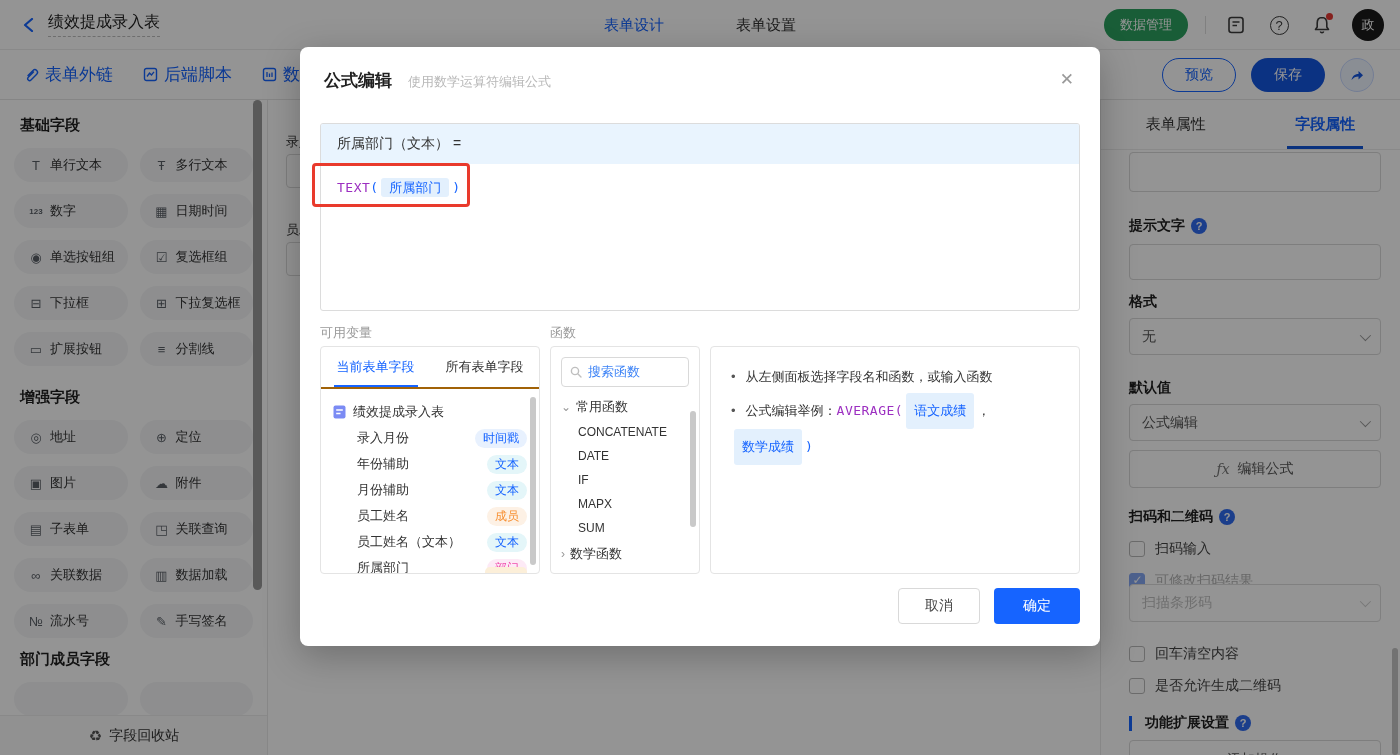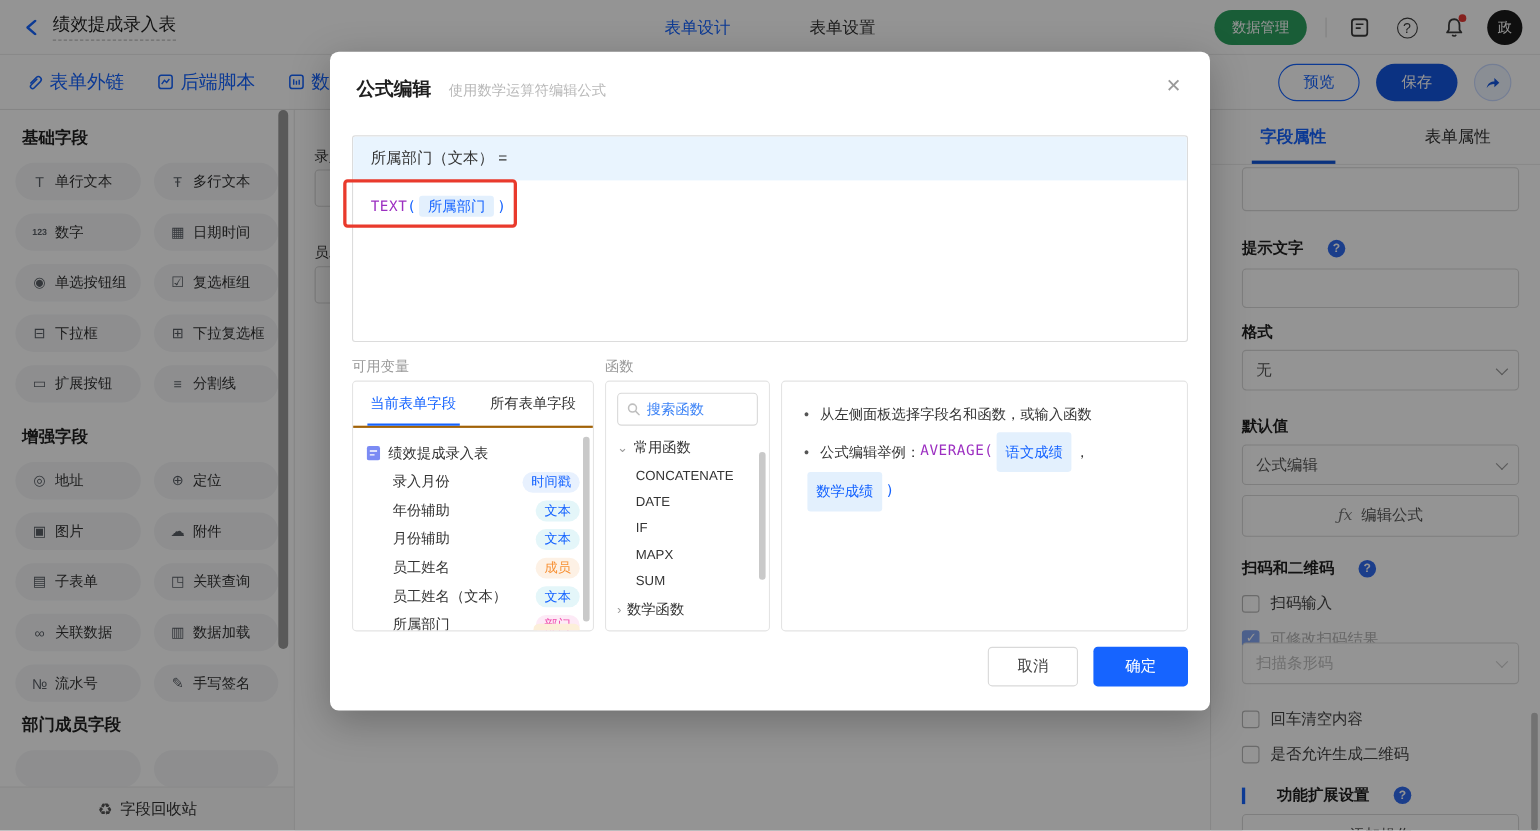--- a/index.html
+++ b/index.html
@@ -50,21 +50,21 @@
   .cv-label { position:absolute; left:18px; font-size:13px; color:#333; }
   .cv-input { position:absolute; left:18px; width:320px; height:34px; background:#fff; border:1px solid #d9d9d9; border-radius:4px; }
 
   
   .props { position:absolute; left:1100px; top:100px; width:300px; height:655px; background:#fff; border-left:1px solid #e8e8e8; overflow:hidden; z-index:5; }
   .props-tabs { height:50px; display:flex; border-bottom:1px solid #ececec; }
   .props-tab { flex:1; display:flex; align-items:center; justify-content:center; font-size:15px; color:#333; position:relative; cursor:pointer; }
   .props-tab.active { color:#1664FF; font-weight:bold; }
   .props-tab.active::after { content:""; position:absolute; bottom:0; left:50%; transform:translateX(-50%); width:76px; height:3px; background:#1257d9; }
   .p-box { position:absolute; left:28px; width:252px; background:#fff; border:1px solid #d9d9d9; border-radius:4px; }
-  .p-label { position:absolute; left:28px; font-size:14px; font-weight:bold; color:#1f1f1f; display:flex; align-items:center; gap:22px; }
+  .p-label { position:absolute; left:28px; font-size:14px; font-weight:bold; color:#1f1f1f; display:flex; align-items:center; gap:6px; }
   .help-q { width:16px; height:16px; border-radius:50%; background:#2f6bf0; color:#fff; font-size:11px; font-weight:bold; display:flex; align-items:center; justify-content:center; cursor:pointer; }
   .p-select { position:absolute; left:28px; width:252px; height:37px; border:1px solid #d9d9d9; border-radius:4px; background:#fff; display:flex; align-items:center; padding:0 12px; font-size:14px; color:#555; cursor:pointer; }
   .p-select .chev { margin-left:auto; width:8px; height:8px; border-right:1.5px solid #999; border-bottom:1.5px solid #999; transform:rotate(45deg) translateY(-2px); }
   .p-select.disabled { color:#bfbfbf; border-color:#dcdcdc; cursor:default; }
   .p-select.disabled .chev { border-color:#cfcfcf; }
   .p-btn { position:absolute; left:28px; width:252px; height:38px; border:1px solid #d9d9d9; border-radius:4px; background:#fff; display:flex; align-items:center; justify-content:center; gap:8px; font-size:14px; color:#555; cursor:pointer; }
   .fx { font-style:italic; font-family:"DejaVu Serif",serif; color:#777; font-size:14px; }
   .p-check { position:absolute; left:28px; display:flex; align-items:center; gap:10px; font-size:14px; color:#444; cursor:pointer; }
   .cbox { width:16px; height:16px; border:1px solid #b9b9b9; border-radius:3px; background:#fff; flex:none; position:relative; }
   .cbox.checked { background:#86a8f3; border-color:#86a8f3; }
@@ -300,22 +300,22 @@
 
   <div class="canvas">
     <div class="cv-label" style="top:33px;">录入月份</div>
     <div class="cv-input" style="top:54px;"></div>
     <div class="cv-label" style="top:121px;">员工姓名</div>
     <div class="cv-input" style="top:142px;"></div>
   </div>
 
   <div class="props">
     <div class="props-tabs">
+      <div class="props-tab">表单属性</div>
       <div class="props-tab active">字段属性</div>
-      <div class="props-tab">表单属性</div>
     </div>
 
     <div class="p-box" style="top:52px; height:40px;"></div>
 
     <div class="p-label" style="top:117px;">
       <span>提示文字</span>
       <span class="help-q">?</span>
     </div>
     <div class="p-box" style="top:144px; height:36px;"></div>
 

